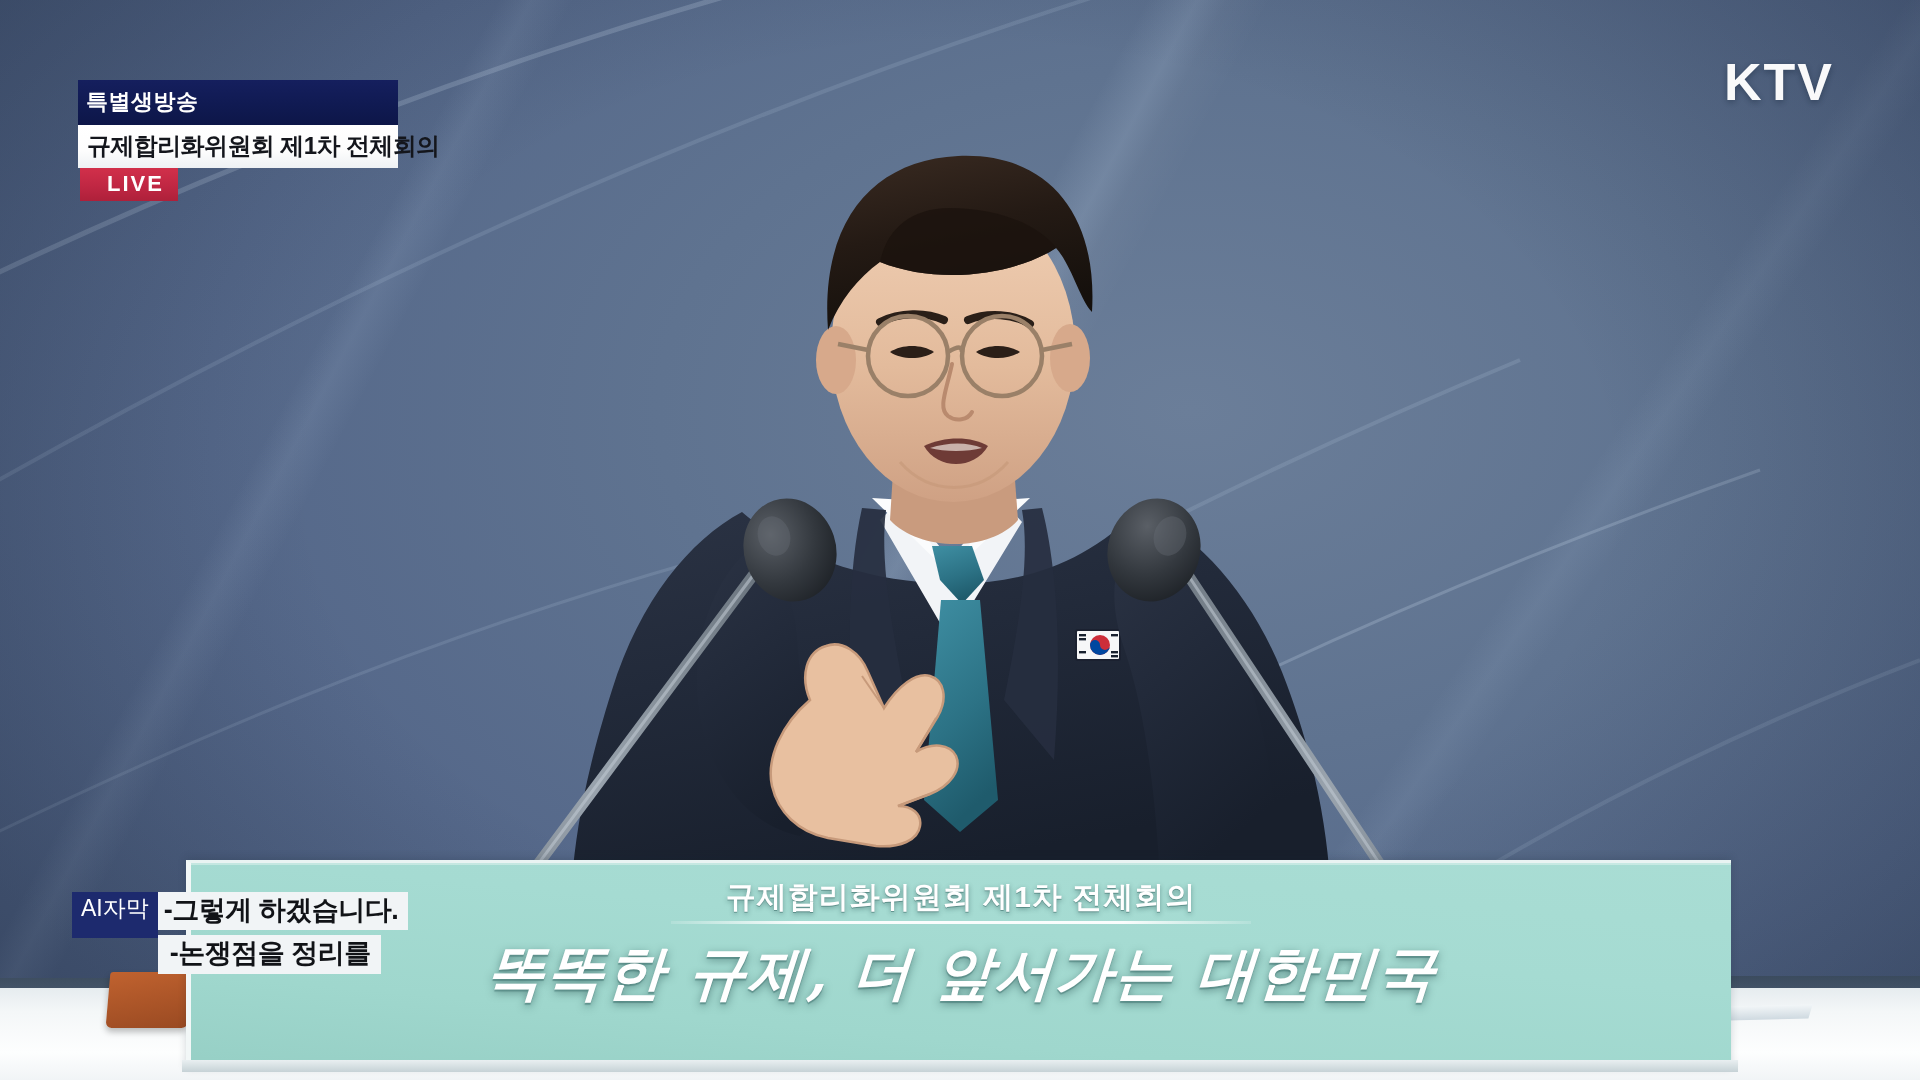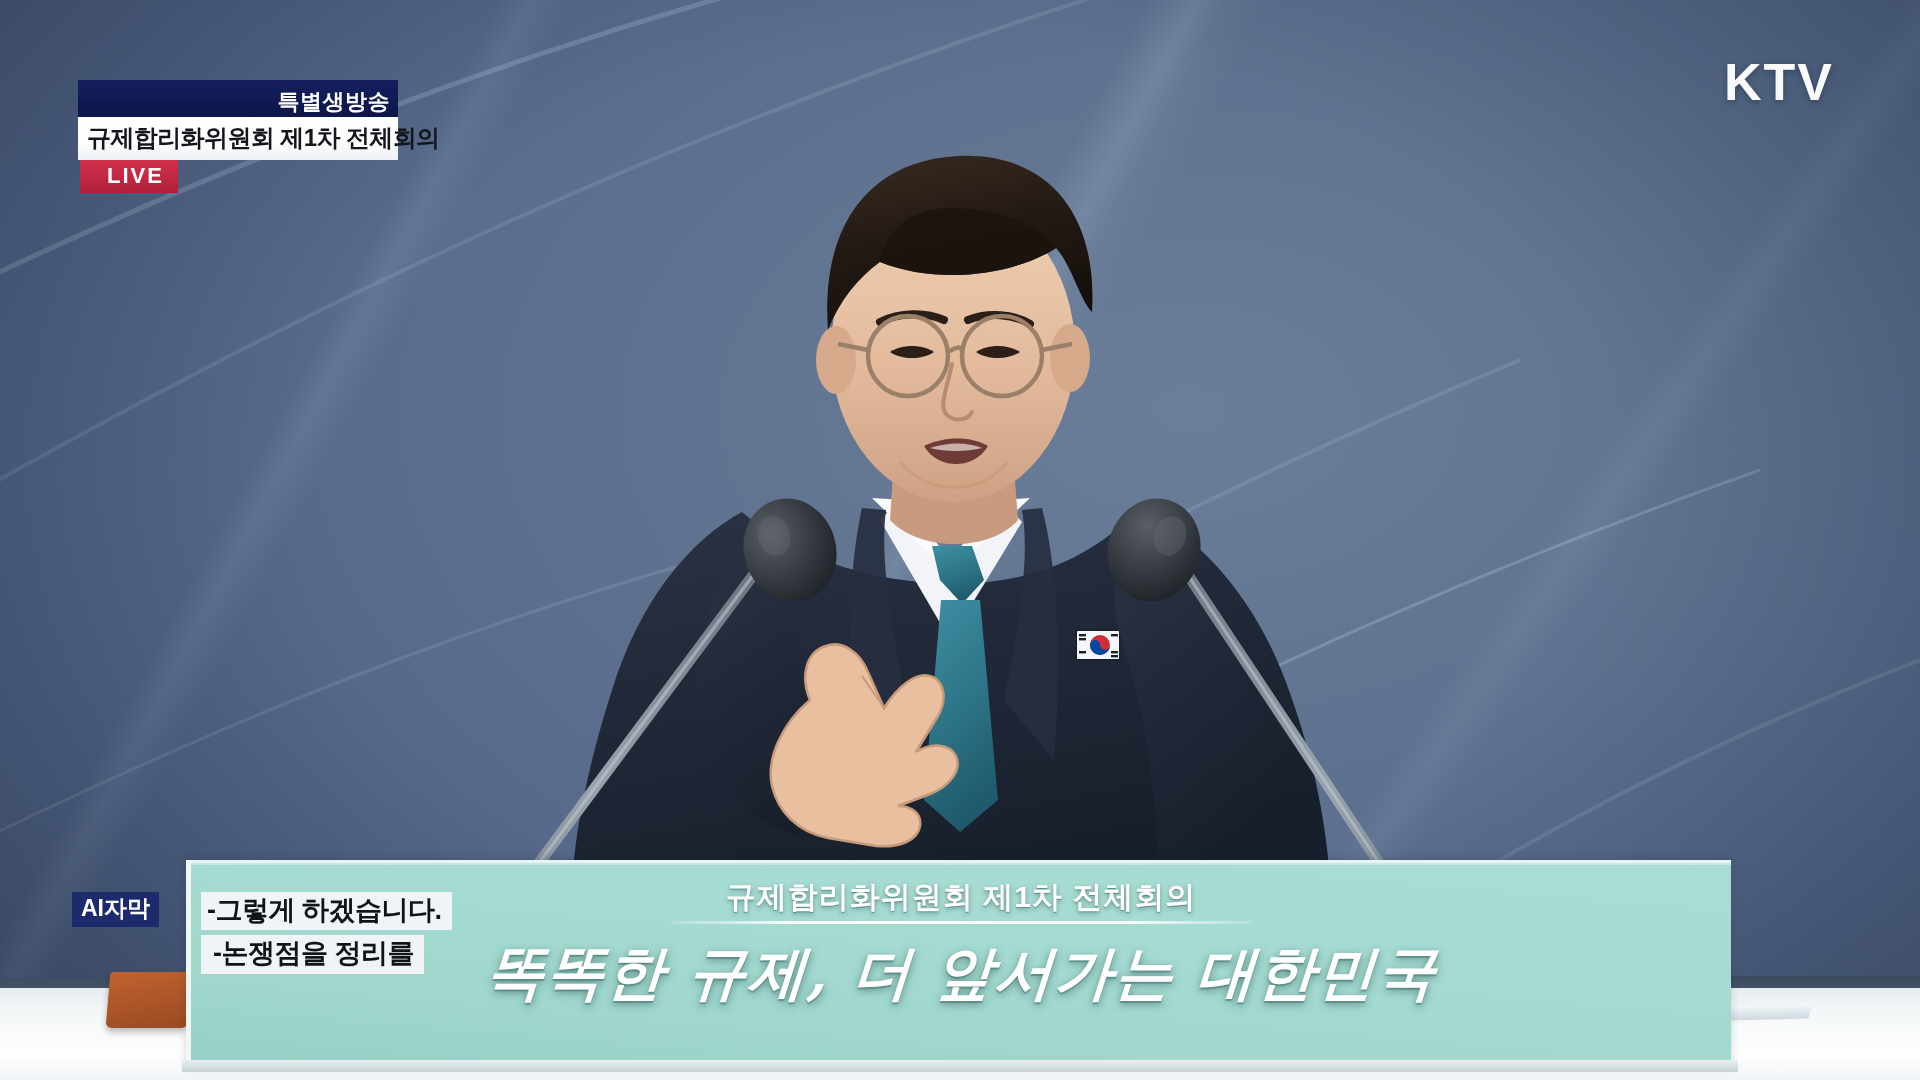--- a/index.html
+++ b/index.html
@@ -118,45 +118,45 @@
   }
 
   
   .ai-cap {
     position:absolute; left:72px; top:892px;
     display:flex; align-items:flex-start; gap:0px;
   }
   .ai-badge {
     background:#1d2a6e;
     color:#ffffff;
-    font-size:23px; font-weight:700;
-    padding:4px 9px 5px 9px;
+    font-size:23px; font-weight:400;
+    padding:4px 9px 16px 9px;
     line-height:1.12;
     white-space:nowrap;
   }
-  .ai-lines { display:flex; flex-direction:column; align-items:flex-start;margin-left:42px; }
+  .ai-lines { display:flex; flex-direction:column; align-items:flex-start; }
   .ai-line {
     background:#f1f4f6;
     color:#111317;
     font-size:27px; font-weight:700;
     line-height:1.16;
     padding:3px 10px 4px 6px;
     white-space:nowrap;
     letter-spacing:-0.5px;
   }
   .ai-line + .ai-line { margin-top:5px;padding-left:12px; }
 
   
   .banner { position:absolute; left:78px; top:80px; width:320px; }
   .banner-top {
     background:linear-gradient(180deg,#151f5e 0%, #101a52 55%, #0d1648 100%);
     color:#ffffff;
-    text-align:right;
+    text-align:left;
     font-size:22px; font-weight:700;
-    padding:7px 8px 0 8px;
+    padding:7px 8px 8px 8px;
     letter-spacing:0.5px;
     white-space:nowrap;
   }
   .banner-sub {
     background:linear-gradient(180deg,#ffffff 0%, #fdfdfd 60%, #eef1f4 100%);
     color:#14161c;
     font-size:24px; font-weight:700;
     padding:5px 6px 6px 9px;
     letter-spacing:-0.6px;
     white-space:nowrap;

